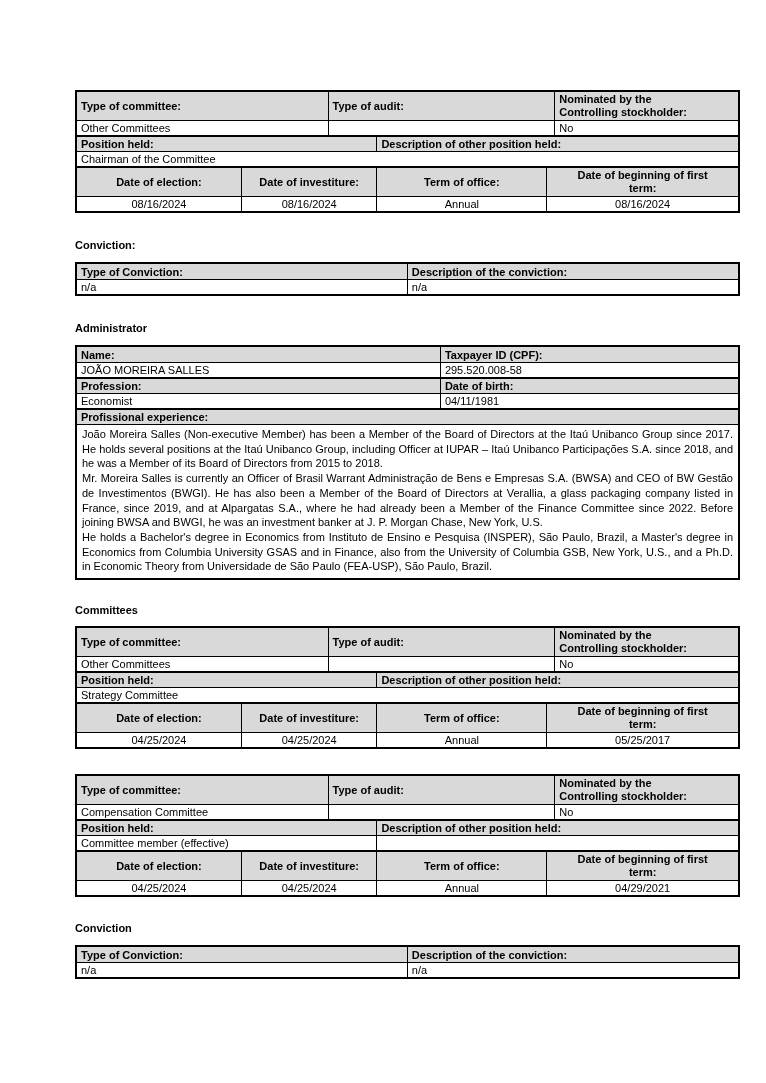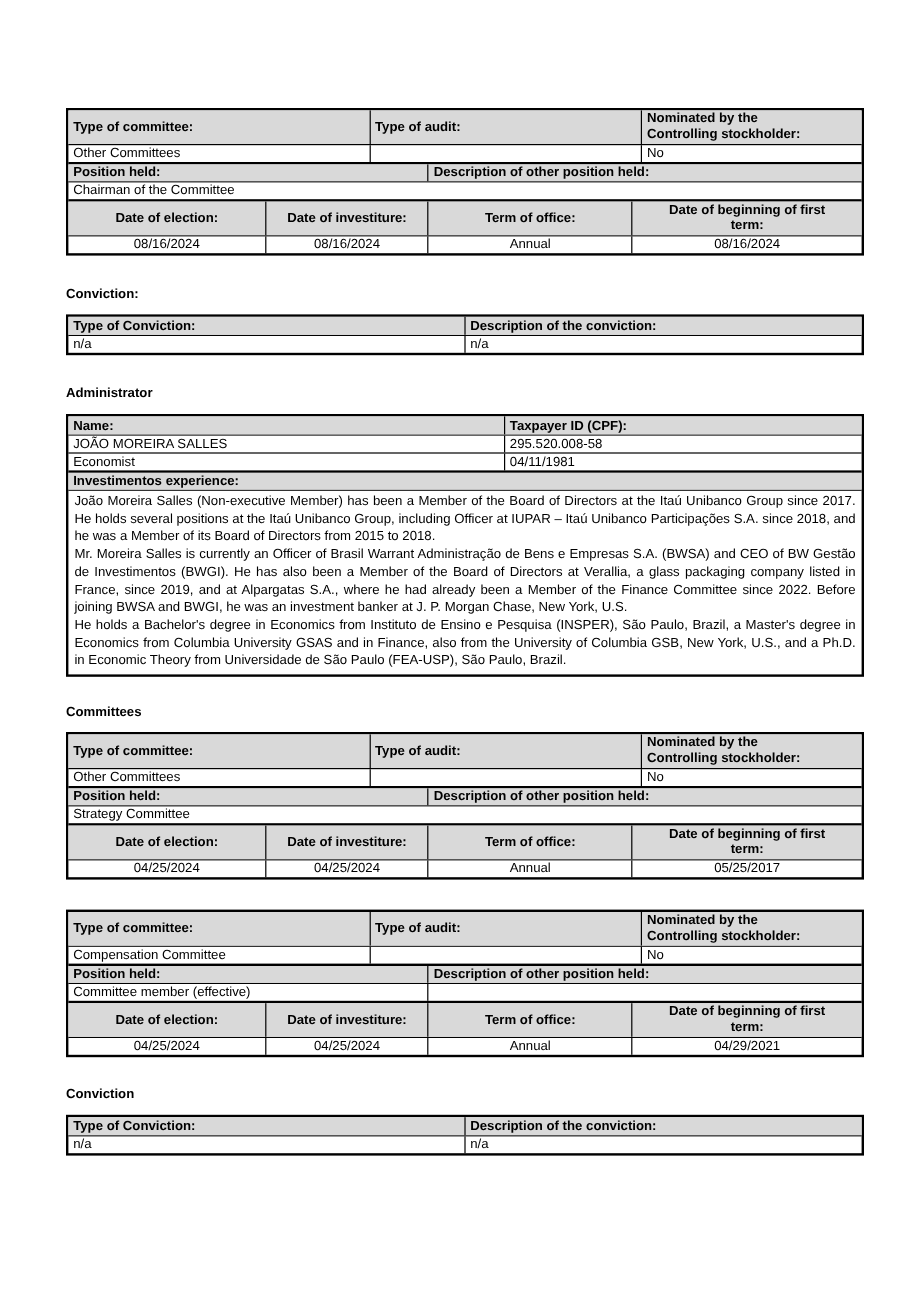--- a/index.html
+++ b/index.html
@@ -7,21 +7,21 @@
   .page {
     position:relative;
     width:766px; height:1083px;
     margin:0 auto;
     background:#ffffff;
     font-family:"Liberation Sans","DejaVu Sans",sans-serif;
     font-size:11px;
     color:#000000;
     overflow:hidden;
   }
-  .content { margin-left:55px; width:665px; }
+  .content { margin-left:75px; width:665px; }
 
   .heading { font-weight:bold; font-size:11px; }
 
   .tbl { border:2px solid #000; width:100%; }
   .row { display:flex; min-height:15px; border-top:1px solid #000; }
   .row:first-child { border-top:none; }
   .row.thick { border-top-width:2px; }
   .row.h2l { min-height:26px; }
   .row.h2c { min-height:29px; }
   .cell { display:flex; align-items:center; padding:1px 4px; overflow:hidden; }
@@ -116,26 +116,30 @@
     <div class="heading mt-h2">Administrator</div>
     <div class="tbl mt-t2">
       <div class="row">
         <div class="cell hdr w-a1">Name:</div>
         <div class="cell hdr w-a2">Taxpayer ID (CPF):</div>
       </div>
       <div class="row">
         <div class="cell w-a1">JOÃO MOREIRA SALLES</div>
         <div class="cell w-a2">295.520.008-58</div>
       </div>
+      <div class="row thick">
+        <div class="cell hdr w-a1">Profession:</div>
+        <div class="cell hdr w-a2">Date of birth:</div>
+      </div>
       <div class="row">
         <div class="cell w-a1">Economist</div>
         <div class="cell w-a2">04/11/1981</div>
       </div>
       <div class="row thick">
-        <div class="cell hdr" style="width:100%">Investimentos experience:</div>
+        <div class="cell hdr" style="width:100%">Profissional experience:</div>
       </div>
       <div class="row">
         <div class="exp-cell">
           <p>João Moreira Salles (Non-executive Member) has been a Member of the Board of Directors at the Itaú Unibanco Group since 2017. He holds several positions at the Itaú Unibanco Group, including Officer at IUPAR – Itaú Unibanco Participações S.A. since 2018, and he was a Member of its Board of Directors from 2015 to 2018.</p>
           <p>Mr. Moreira Salles is currently an Officer of Brasil Warrant Administração de Bens e Empresas S.A. (BWSA) and CEO of BW Gestão de Investimentos (BWGI). He has also been a Member of the Board of Directors at Verallia, a glass packaging company listed in France, since 2019, and at Alpargatas S.A., where he had already been a Member of the Finance Committee since 2022.  Before joining BWSA and BWGI, he was an investment banker at J. P. Morgan Chase, New York, U.S.</p>
           <p>He holds a Bachelor's degree in Economics from Instituto de Ensino e Pesquisa (INSPER), São Paulo, Brazil, a Master's degree in Economics from Columbia University GSAS and in Finance, also from the University of Columbia GSB, New York, U.S., and a Ph.D. in Economic Theory from Universidade de São Paulo (FEA-USP), São Paulo, Brazil.</p>
         </div>
       </div>
     </div>
 

